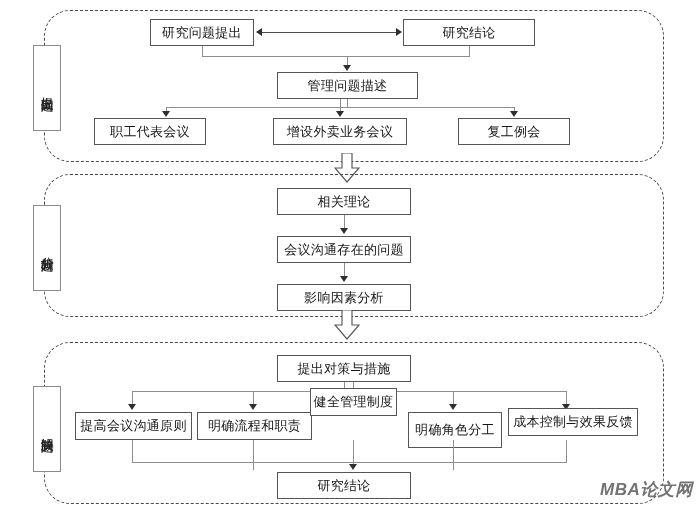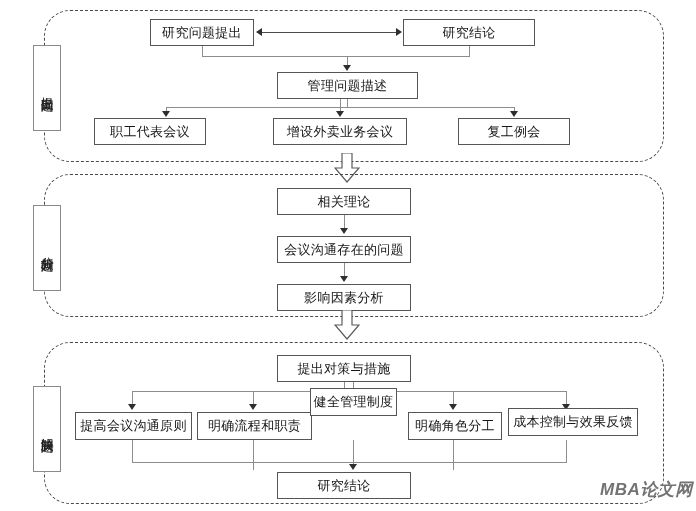--- a/index.html
+++ b/index.html
@@ -199,21 +199,21 @@
   <div class="ln v" style="left:566px; top:391px; height:14px;"></div>
   <div class="arrowhead down" style="left:128px; top:404px;"></div>
   <div class="arrowhead down" style="left:249px; top:404px;"></div>
   <div class="arrowhead down" style="left:349px; top:404px;"></div>
   <div class="arrowhead down" style="left:449px; top:404px;"></div>
   <div class="arrowhead down" style="left:562px; top:404px;"></div>
 
   <div class="node strong" style="left:75px; top:412px; width:117px; height:28px;">提高会议沟通原则</div>
   <div class="node strong" style="left:197px; top:412px; width:115px; height:28px;">明确流程和职责</div>
   <div class="node strong" style="left:310px; top:388px; width:87px; height:28px;">健全管理制度</div>
-  <div class="node strong" style="left:408px; top:412px; width:94px; height:28px;text-align:right;">明确角色分工</div>
+  <div class="node strong" style="left:408px; top:412px; width:94px; height:36px;text-align:right;">明确角色分工</div>
   <div class="node strong" style="left:508px; top:408px; width:130px; height:28px;">成本控制与效果反馈</div>
 
   <div class="ln v" style="left:132px; top:440px; height:22px;"></div>
   <div class="ln v" style="left:253px; top:440px; height:30px;"></div>
   <div class="ln v" style="left:353px; top:440px; height:25px;"></div>
   <div class="ln v" style="left:453px; top:440px; height:30px;"></div>
   <div class="ln v" style="left:566px; top:440px; height:22px;"></div>
   <div class="ln h" style="left:132px; top:462px; width:221px;"></div>
   <div class="ln h" style="left:353px; top:462px; width:214px;"></div>
   <div class="arrowhead down" style="left:349px; top:464px;"></div>

